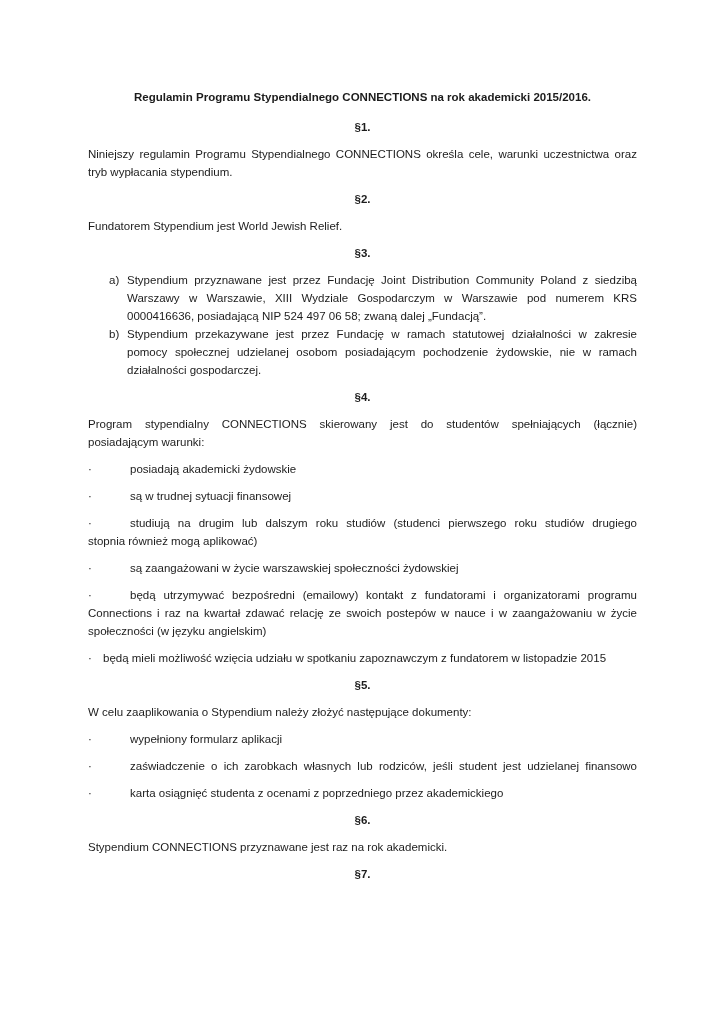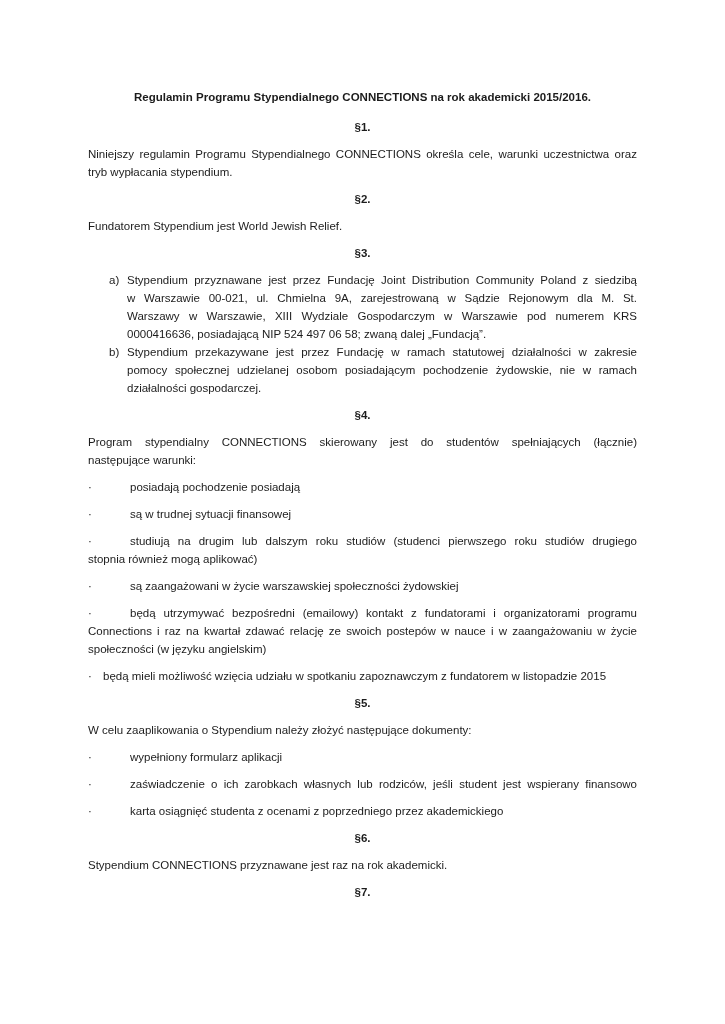--- a/index.html
+++ b/index.html
@@ -53,39 +53,38 @@
   </div>
 
   <div class="m">§2.</div>
   <div class="p">Fundatorem Stypendium jest World Jewish Relief.</div>
 
   <div class="m">§3.</div>
   <div class="letlist">
     <div class="li">
       <span class="lm">a)</span>
       <div class="jl">Stypendium przyznawane jest przez Fundację Joint Distribution Community Poland z siedzibą</div>
-      <div class="jl">w Warszawie 00-021, ul. Chmielna 9A, zarejestrowaną w Sądzie Rejonowym dla M. St.</div>
       <div class="jl">Warszawy w Warszawie, XIII Wydziale Gospodarczym w Warszawie pod numerem KRS</div>
       <div>0000416636, posiadającą NIP 524 497 06 58; zwaną dalej „Fundacją”.</div>
     </div>
     <div class="li">
       <span class="lm">b)</span>
       <div class="jl">Stypendium przekazywane jest przez Fundację w ramach statutowej działalności w zakresie</div>
       <div class="jl">pomocy społecznej udzielanej osobom posiadającym pochodzenie żydowskie, nie w ramach</div>
       <div>działalności gospodarczej.</div>
     </div>
   </div>
 
   <div class="m">§4.</div>
   <div class="p">
     <div class="jl">Program stypendialny CONNECTIONS skierowany jest do studentów spełniających (łącznie)</div>
-    <div>następujące warunki:</div>
+    <div>posiadającym warunki:</div>
   </div>
 
-  <div class="p"><span class="bd bw">·</span><span>posiadają pochodzenie posiadają</span></div>
+  <div class="p"><span class="bd bw">·</span><span>posiadają akademicki żydowskie</span></div>
 
   <div class="p"><span class="bd bw">·</span><span>są w trudnej sytuacji finansowej</span></div>
 
   <div class="p">
     <div class="jl"><span class="bd bw">·</span><span>studiują  na drugim lub dalszym roku studiów (studenci pierwszego roku studiów drugiego</span></div>
     <div>stopnia również mogą aplikować)</div>
   </div>
 
   <div class="p"><span class="bd bw">·</span><span>są zaangażowani w życie warszawskiej społeczności żydowskiej</span></div>
 
@@ -96,21 +95,21 @@
   </div>
 
   <div class="p"><span class="bd bn">·</span><span>będą mieli możliwość wzięcia udziału w spotkaniu zapoznawczym z fundatorem w listopadzie 2015</span></div>
 
   <div class="m">§5.</div>
   <div class="p">W celu zaaplikowania o Stypendium należy złożyć następujące dokumenty:</div>
 
   <div class="p"><span class="bd bw">·</span><span>wypełniony formularz aplikacji</span></div>
 
   <div class="p">
-    <div class="jl"><span class="bd bw">·</span><span>zaświadczenie o ich zarobkach własnych lub rodziców, jeśli student jest wspierany finansowo</span></div>
+    <div class="jl"><span class="bd bw">·</span><span>zaświadczenie o ich zarobkach własnych lub rodziców, jeśli student jest udzielanej finansowo</span></div>
   </div>
 
   <div class="p"><span class="bd bw">·</span><span>karta osiągnięć studenta z ocenami z poprzedniego przez akademickiego</span></div>
 
   <div class="m">§6.</div>
   <div class="p">Stypendium CONNECTIONS przyznawane jest raz na rok akademicki.</div>
 
   <div class="m">§7.</div>
 
 </div>

